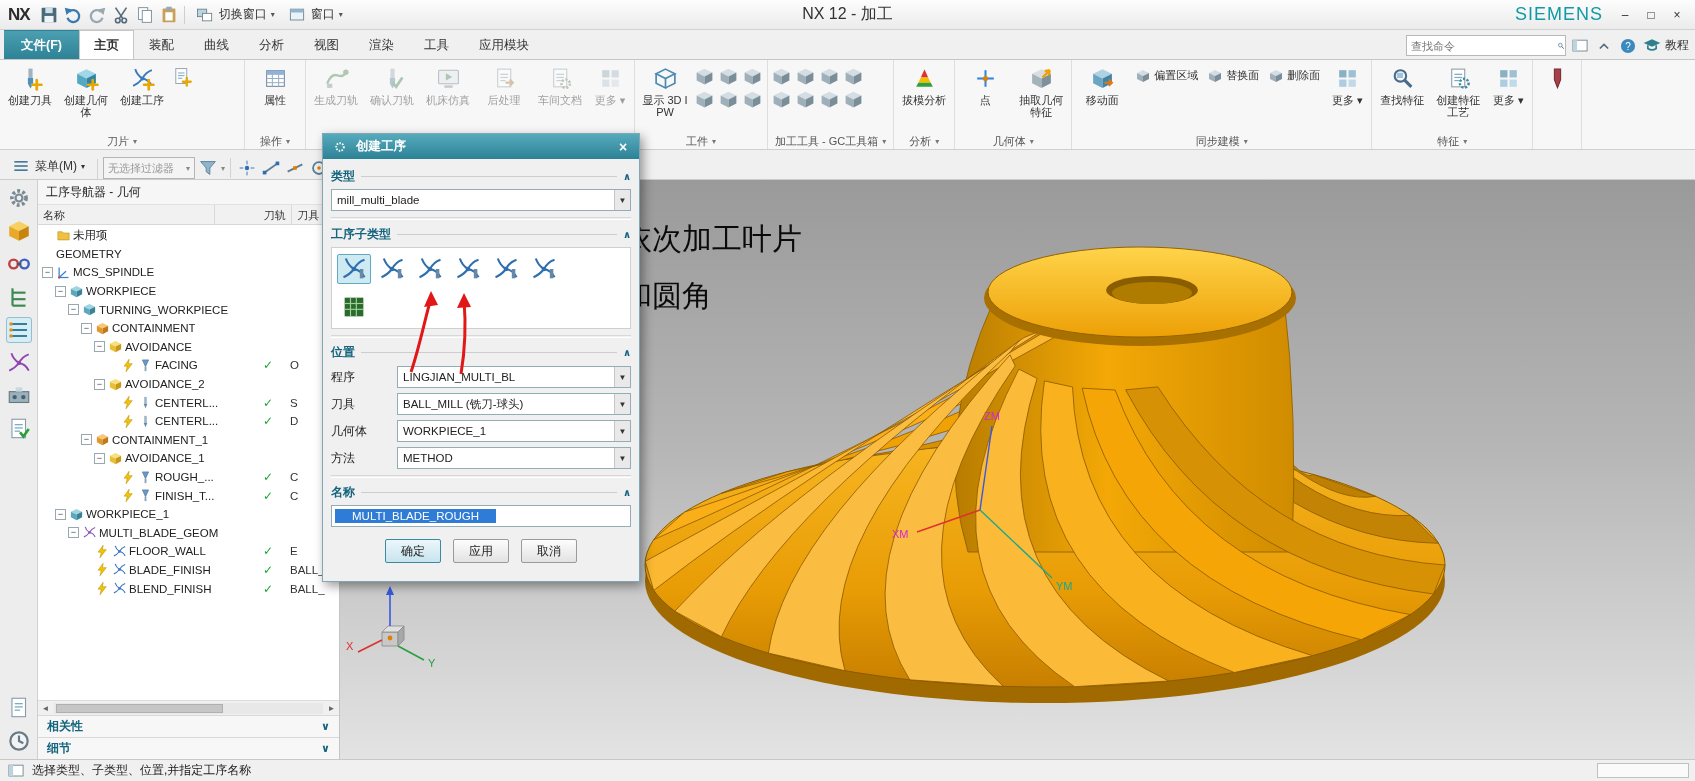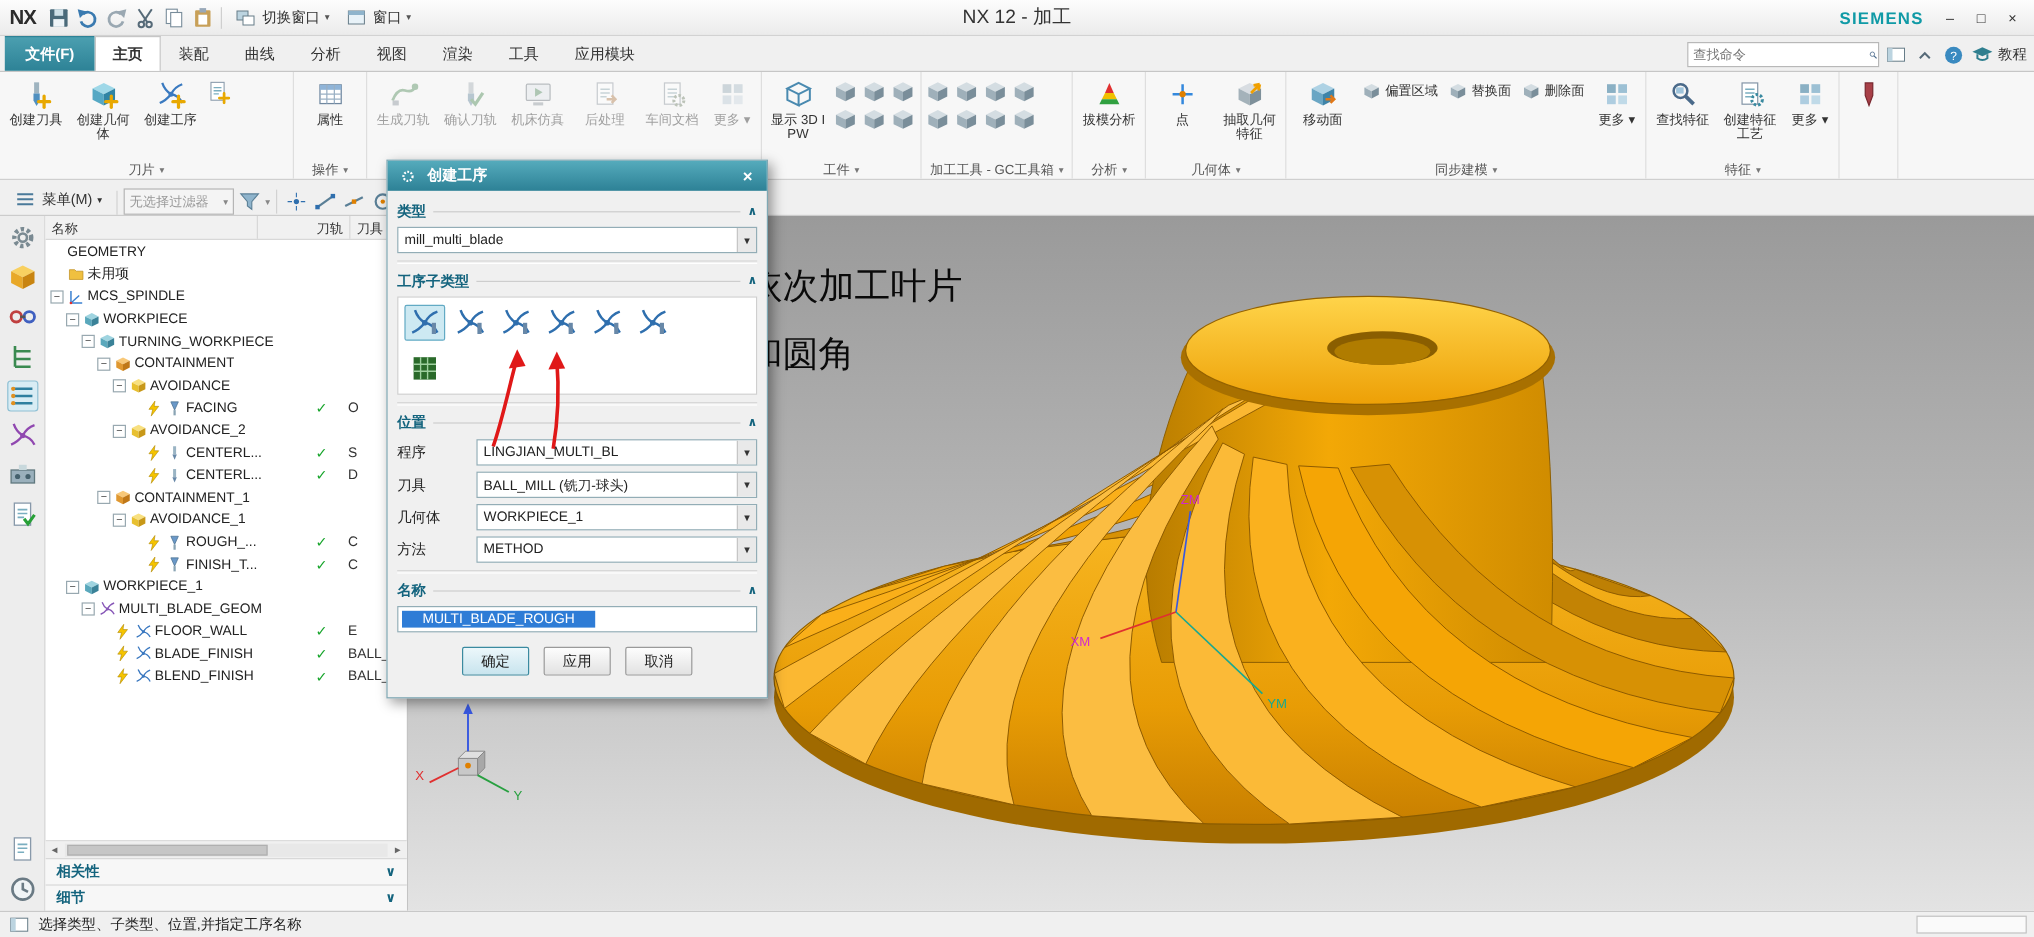--- a/index.html
+++ b/index.html
@@ -11,21 +11,21 @@
   #titlebar{height:30px;background:linear-gradient(#fdfdfd,#ebebeb);border-bottom:1px solid #d2d2d2;
     display:flex;align-items:center;padding:0 6px;position:relative;flex:none}
   .nx-logo{font-weight:bold;font-size:17px;color:#2b2b2b;margin:0 8px 0 2px;letter-spacing:-1px}
   .qat{display:flex;align-items:center;gap:2px}
   .qat-btn{width:22px;height:22px;display:flex;align-items:center;justify-content:center;border-radius:2px}
   .tb-sep{width:1px;height:18px;background:#cfcfcf;margin:0 4px}
   .tb-labelbtn{display:flex;align-items:center;gap:4px;padding:2px 6px;border-radius:2px;font-size:12px;color:#333}
   .tb-labelbtn .ddm{font-size:8px;color:#555}
   .tb-title{position:absolute;left:0;right:0;text-align:center;font-size:16px;color:#333;pointer-events:none}
   .tb-right{margin-left:auto;display:flex;align-items:center;gap:10px;z-index:1}
-  .brand{color:#109aa6;font-weight:bold;font-size:14px;letter-spacing:1px}
+  .brand{color:#109aa6;font-weight:normal;font-size:18px;letter-spacing:1px}
   .winbtns{display:flex;gap:2px}
   .winbtn{width:24px;height:20px;display:flex;align-items:center;justify-content:center;font-size:12px;color:#333}
 
   
   #tabbar{height:30px;background:#f0f0f0;border-bottom:1px solid #c6c6c6;display:flex;align-items:flex-end;
     padding:0 0 0 4px;flex:none}
   .tab{padding:6px 14px 5px;font-size:12.5px;color:#333;border:1px solid transparent;border-bottom:none}
   .tab.file{background:linear-gradient(#4b9fb0,#2d8296);color:#fff;font-weight:bold;padding:6px 16px 5px}
   .tab.active{background:#fff;border-color:#c6c6c6;font-weight:bold}
   .tab-right{margin-left:auto;display:flex;align-items:center;gap:4px;padding:0 6px 3px}
@@ -983,40 +983,43 @@
         </div>
         <div class="sb-icon">
           <svg viewBox="0 0 24 24" width="100%" height="100%">
             <circle cx="12" cy="12" r="8" fill="#f0f4f6" stroke="#6a7a84" stroke-width="2"></circle>
             <path d="M12,7 v5 l4,2" stroke="#6a7a84" stroke-width="2" fill="none"></path>
           </svg>
         </div>
       </div>
 
     <div id="navigator">
+      <div id="nav-title">
+        <span>工序导航器 - 几何</span>
+      </div>
       <div id="nav-cols">
           <div class="nav-col" style="width: 210px;">名称</div>
           <div class="nav-col" style="width: 38px; margin-left: 44px;">刀轨</div>
           <div class="nav-col" style="width: 54px;">刀具</div>
         </div>
       <div id="tree-body">
           <div class="trow">
             <span style="display: inline-block; flex: 0 0 auto; width: 4px;"></span>
             <span class="expander none"></span>
-            <span class="tname">GEOMETRY</span>
+            <span class="ticon16">
+              <svg viewBox="0 0 24 24" width="100%" height="100%">
+                <path d="M3,6 h7 l2,2 h9 v11 h-18 z" fill="#f0c040" stroke="#c09020"></path>
+              </svg>
+            </span>
+            <span class="tname">未用项</span>
           </div>
           <div class="trow">
             <span style="display: inline-block; flex: 0 0 auto; width: 4px;"></span>
             <span class="expander none"></span>
-            <span class="ticon16">
-              <svg viewBox="0 0 24 24" width="100%" height="100%">
-                <path d="M3,6 h7 l2,2 h9 v11 h-18 z" fill="#f0c040" stroke="#c09020"></path>
-              </svg>
-            </span>
-            <span class="tname">未用项</span>
+            <span class="tname">GEOMETRY</span>
           </div>
           <div class="trow">
             <span style="display: inline-block; flex: 0 0 auto; width: 4px;"></span>
             <span class="expander">−</span>
             <span class="ticon16">
               <svg viewBox="0 0 24 24" width="100%" height="100%">
                 <g stroke="#3a80d0" stroke-width="2" fill="none">
                   <line x1="5" y1="20" x2="20" y2="20"></line>
                   <line x1="5" y1="20" x2="5" y2="4"></line>
                   <line x1="5" y1="20" x2="16" y2="10"></line>

